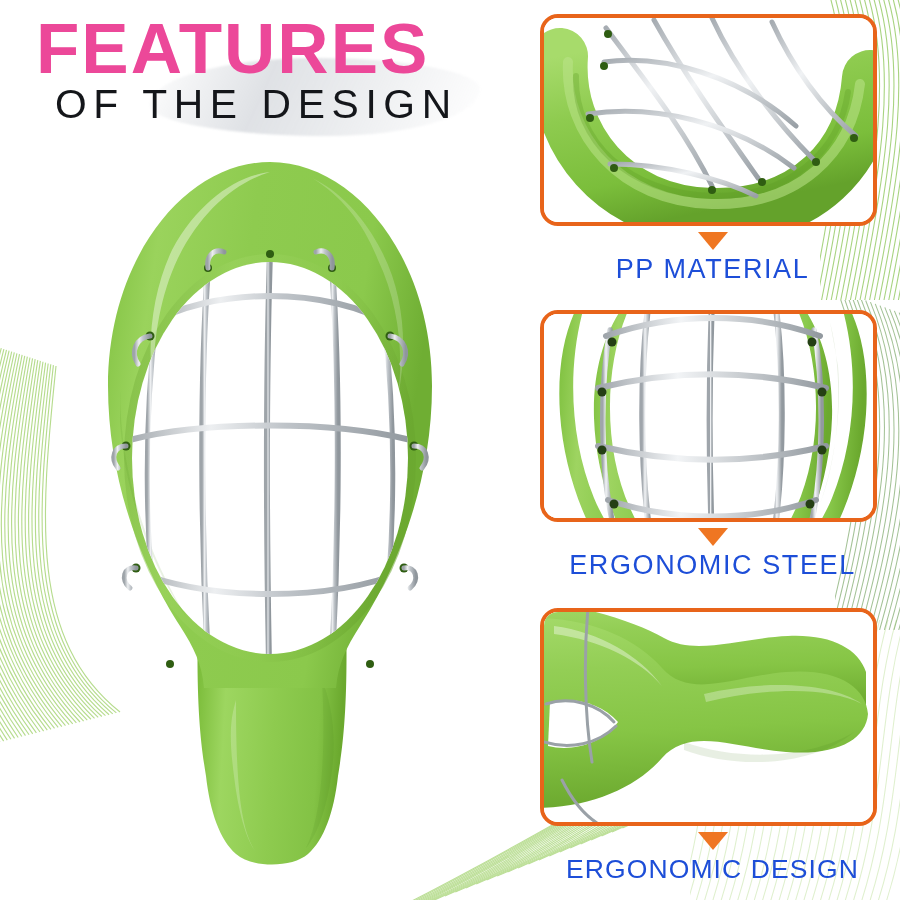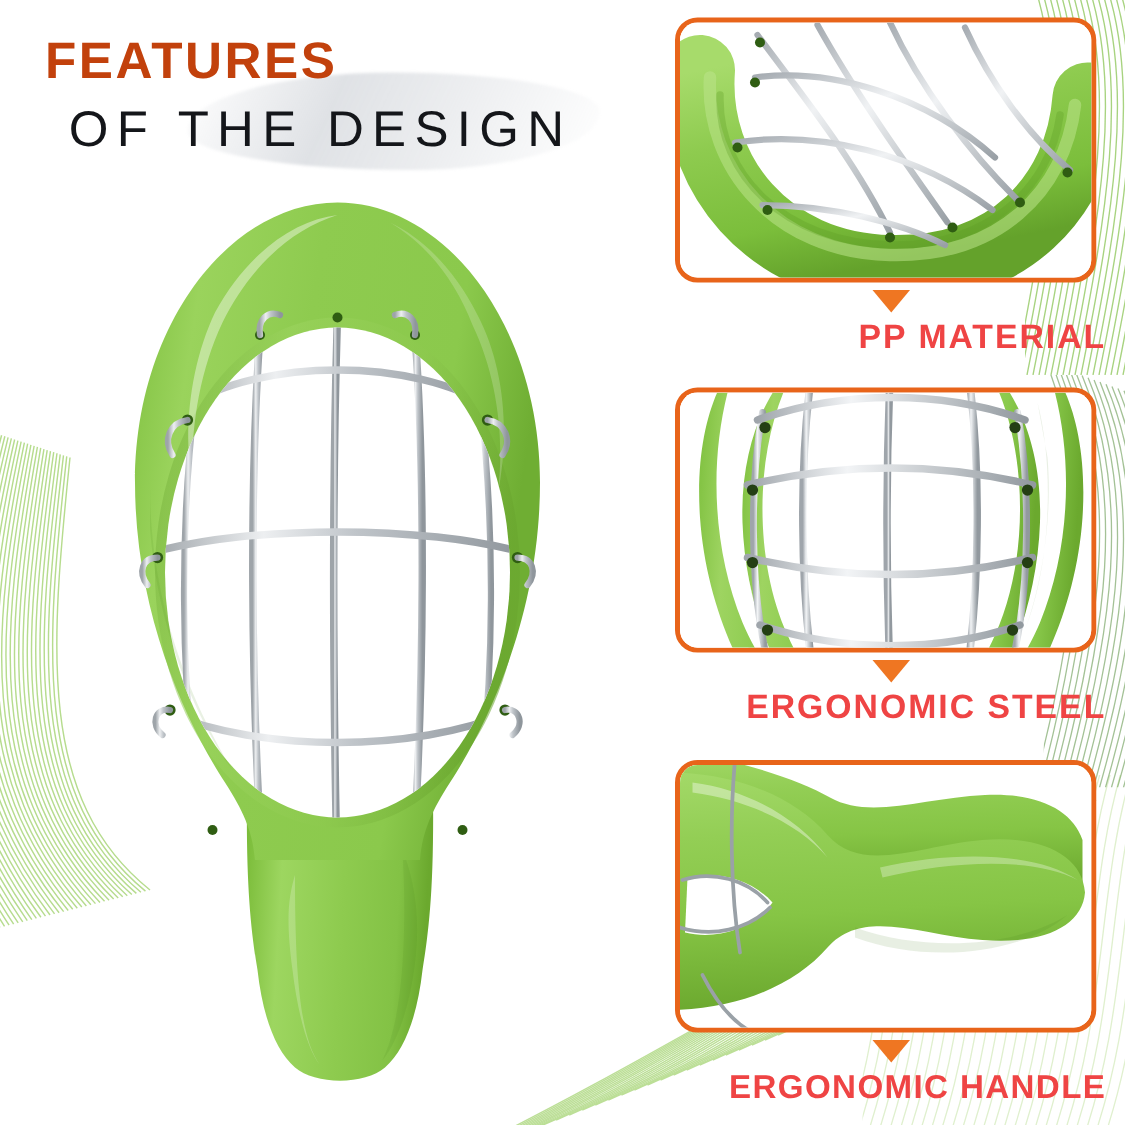--- a/index.html
+++ b/index.html
@@ -24,22 +24,22 @@
   
   #header{position:absolute;left:0;top:0;width:540px;height:140px;}
   #title-watermark{
     position:absolute;left:150px;top:58px;width:330px;height:78px;
     background:linear-gradient(115deg,rgba(150,158,170,0) 0%,rgba(150,158,170,.30) 35%,rgba(165,172,182,.22) 60%,rgba(150,158,170,0) 100%);
     border-radius:50% 50% 46% 54% / 60% 40% 60% 40%;
     filter:blur(1.2px);
   }
   #title-main{
     position:absolute;left:36px;top:17px;
-    font-size:41px;line-height:63px;font-weight:bold;
-    letter-spacing:2px;color:#c2410c;
+    font-size:71px;line-height:63px;font-weight:bold;
+    letter-spacing:2px;color:#ec4899;
     font-family:"Liberation Sans", sans-serif;
     white-space:nowrap;
   }
   #title-sub{
     position:absolute;left:55px;top:84px;
     font-size:40px;line-height:40px;font-weight:300;
     letter-spacing:6.5px;color:#14161a;
     font-family:"Liberation Sans", sans-serif;
     white-space:nowrap;
     transform:scaleX(1.02);transform-origin:left center;
@@ -61,23 +61,23 @@
     background:#ffffff;box-sizing:border-box;overflow:hidden;
   }
   #feature-2 .card{height:218px;}
 
   .arrow{
     width:0;height:0;margin:6px auto 0 auto;
     border-left:15px solid transparent;border-right:15px solid transparent;
     border-top:18px solid #EF7622;
   }
   .feat-label{
-    text-align:right;margin-top:4px;
-    font-size:27px;line-height:30px;font-weight:bold;
-    letter-spacing:1.6px;color:#ef4444;white-space:nowrap;
+    text-align:center;margin-top:4px;
+    font-size:27px;line-height:30px;font-weight:normal;
+    letter-spacing:1.6px;color:#1d4ed8;white-space:nowrap;
     font-family:"Liberation Sans", sans-serif;
   }
   #feature-2 .feat-label{letter-spacing:1.1px;font-size:26.5px;}
   svg{display:block;}
 </style>
 </head>
 <body>
 
 <div class="canvas">
 
@@ -520,17 +520,17 @@
           <path d="M6 90 C30 84 58 92 74 110 C58 132 28 140 4 134 Z" fill="#ffffff"></path>
           <g stroke="#9AA1A7" stroke-width="3" fill="none" stroke-linecap="round">
             <path d="M44 -4 C40 40 40 100 48 150"></path>
             <path d="M2 92 C26 84 54 92 70 110"></path>
             <path d="M0 130 C26 138 54 132 72 114"></path>
             <path d="M18 168 C30 192 44 208 62 216"></path>
           </g>
         </svg>
       </div>
       <div class="arrow"></div>
-      <div class="feat-label">ERGONOMIC HANDLE</div>
+      <div class="feat-label">ERGONOMIC DESIGN</div>
     </div>
 
   </div>
 </div>
 
 </body></html>

